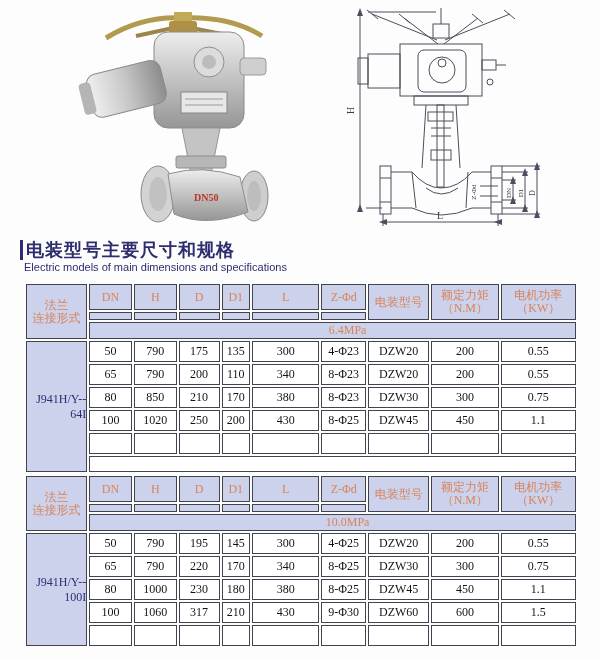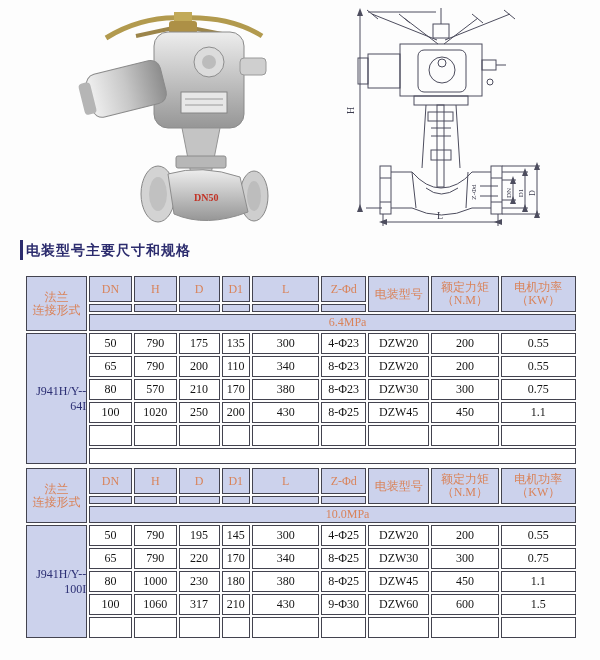--- a/index.html
+++ b/index.html
@@ -6,26 +6,26 @@
   body{
     width:600px;height:660px;background:#fdfdfd;position:relative;overflow:hidden;
     font-family:"Liberation Sans","DejaVu Sans",sans-serif;
   }
   .figures{position:absolute;top:0;left:0;width:484px;height:238px;}
   .photo-wrap{position:absolute;left:68px;top:4px;}
   .drawing-wrap{position:absolute;left:312px;top:0px;}
 
   .title-block{position:absolute;left:20px;top:240px;}
   .title-cn{
-    font-size:14px;font-weight:bold;color:#2c2c6e;line-height:20px;
+    font-size:18px;font-weight:bold;color:#2c2c6e;line-height:20px;
     border-left:3px solid #2c2c6e;padding-left:3px;letter-spacing:1px;
   }
   .title-en{font-size:11px;color:#2c2c6e;line-height:13px;padding-left:4px;margin-top:1px;}
 
-  .tables{position:absolute;left:24px;top:274px;width:554px;}
+  .tables{position:absolute;left:24px;top:282px;width:554px;}
   table{
     border-collapse:separate;border-spacing:2px;width:554px;table-layout:fixed;
     font-family:"Liberation Serif","DejaVu Serif",serif;
   }
   td{
     border:1px solid #43434f;text-align:center;vertical-align:middle;
     font-size:12px;color:#141414;padding:0;background:#fff;overflow:hidden;
   }
   td.hd{background:#ccd2ec;color:#d9835a;}
   td.lbl{background:#ccd2ec;color:#2b2e73;font-size:12px;text-align:right;}
@@ -168,20 +168,21 @@
       <text x="199" y="193" font-size="7" fill="#3c3c4e" transform="rotate(-90 199 193)" text-anchor="middle">DN</text>
       <text x="211" y="193" font-size="7" fill="#3c3c4e" transform="rotate(-90 211 193)" text-anchor="middle">D1</text>
       <text x="223" y="193" font-size="8" fill="#3c3c4e" transform="rotate(-90 223 193)" text-anchor="middle">D</text>
       <text x="164" y="192" font-size="7" fill="#3c3c4e" transform="rotate(-90 164 192)" text-anchor="middle">Z-Φd</text>
     </svg>
   </div>
 </div>
 
 <div class="title-block">
   <div class="title-cn">电装型号主要尺寸和规格</div>
+  <div class="title-en">Electric models of main dimensions and specifications</div>
 </div>
 
 <div class="tables">
 
   <table>
     <colgroup>
       <col class="c1">
         <col class="c2">
         <col class="c3">
         <col class="c4">
@@ -246,21 +247,21 @@
       <td>200</td>
       <td>110</td>
       <td>340</td>
       <td>8-Φ23</td>
       <td>DZW20</td>
       <td>200</td>
       <td>0.55</td>
     </tr>
     <tr class="rd">
       <td>80</td>
-      <td>570</td>
+      <td>850</td>
       <td>210</td>
       <td>170</td>
       <td>380</td>
       <td>8-Φ23</td>
       <td>DZW30</td>
       <td>300</td>
       <td>0.75</td>
     </tr>
     <tr class="rd">
       <td>100</td>

